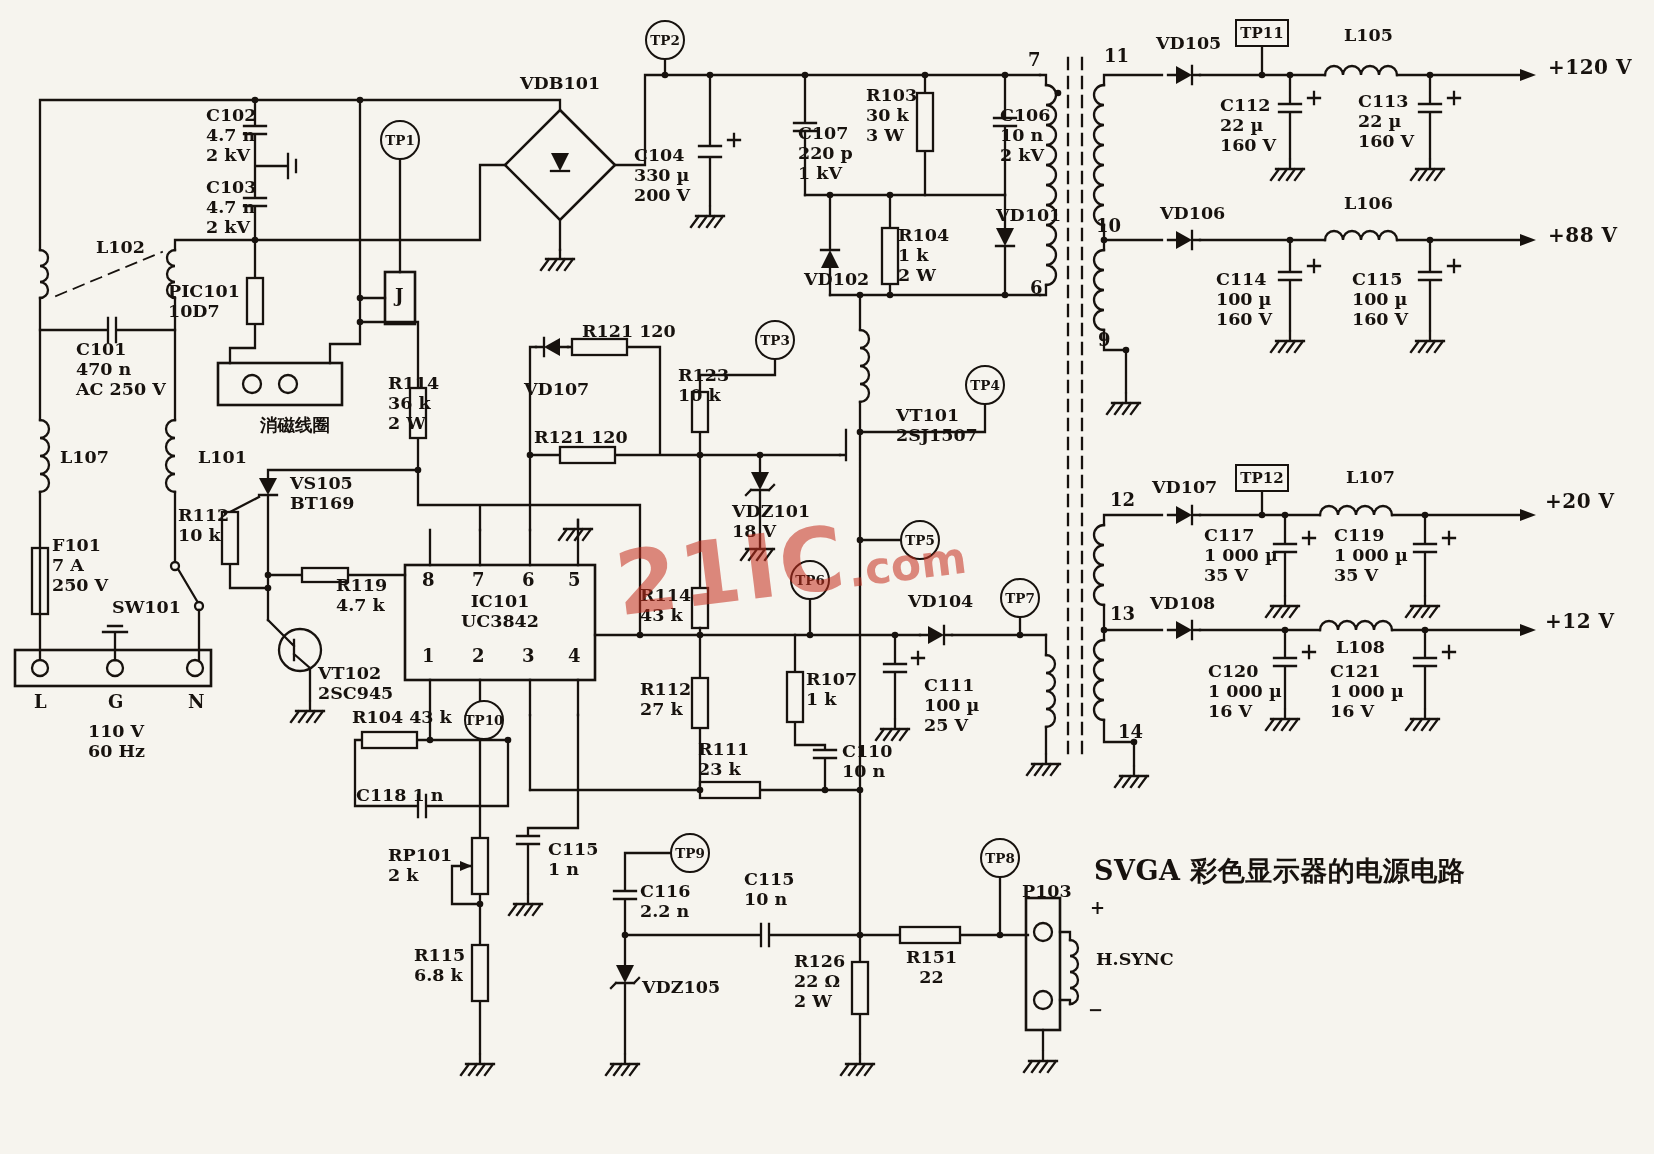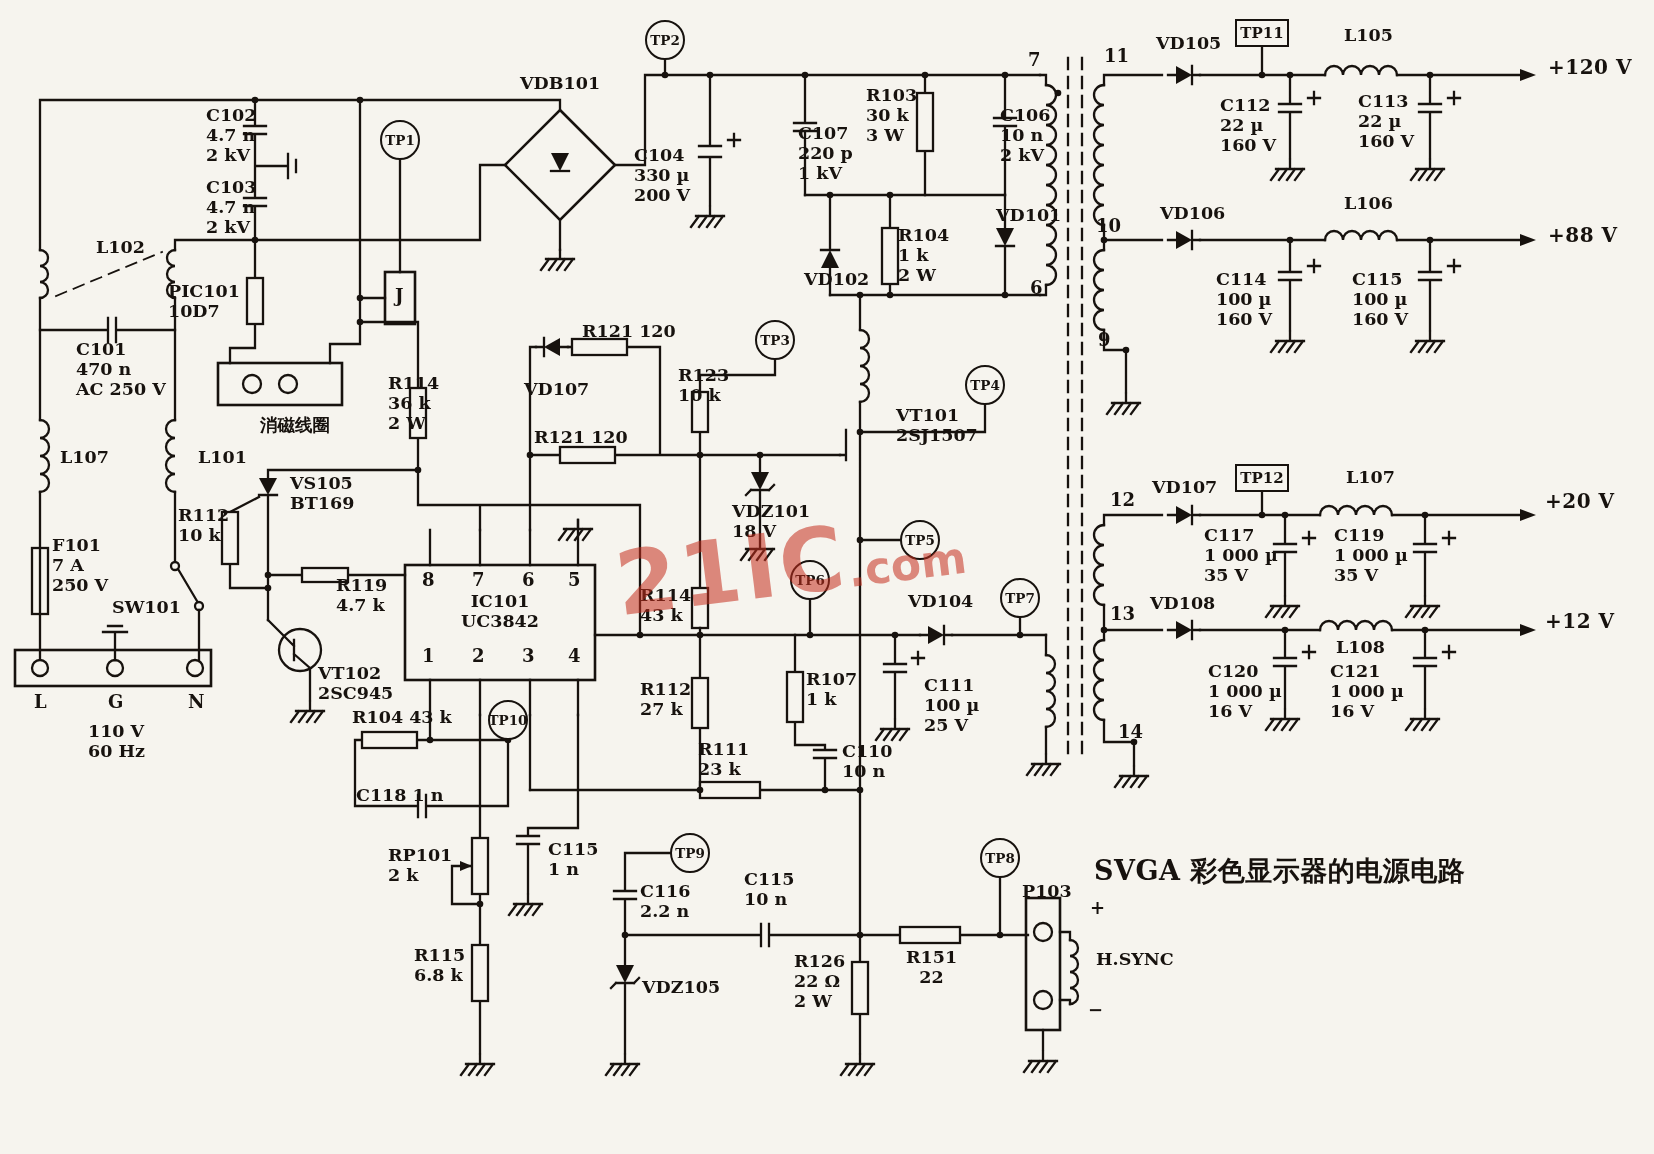--- a/index.html
+++ b/index.html
@@ -480,21 +480,21 @@
       <div class="lbl title" style="left: 1094px; top: 856px;">SVGA 彩色显示器的电源电路</div>
       <div class="tp" style="left: 380px; top: 120px;">TP1</div>
       <div class="tp" style="left: 645px; top: 20px;">TP2</div>
       <div class="tp" style="left: 755px; top: 320px;">TP3</div>
       <div class="tp" style="left: 965px; top: 365px;">TP4</div>
       <div class="tp" style="left: 900px; top: 520px;">TP5</div>
       <div class="tp" style="left: 790px; top: 560px;">TP6</div>
       <div class="tp" style="left: 1000px; top: 578px;">TP7</div>
       <div class="tp" style="left: 980px; top: 838px;">TP8</div>
       <div class="tp" style="left: 670px; top: 833px;">TP9</div>
-      <div class="tp" style="left: 488px; top: 700px;">TP10</div>
+      <div class="tp" style="left: 464px; top: 700px;">TP10</div>
       <div class="tpbox" style="left: 1235px; top: 19px;">TP11</div>
       <div class="tpbox" style="left: 1235px; top: 464px;">TP12</div>
     </div>
 
 <div class="wm">
   <span class="big">21IC</span><span class="small">.com</span>
 </div>
 
 </div>
 

